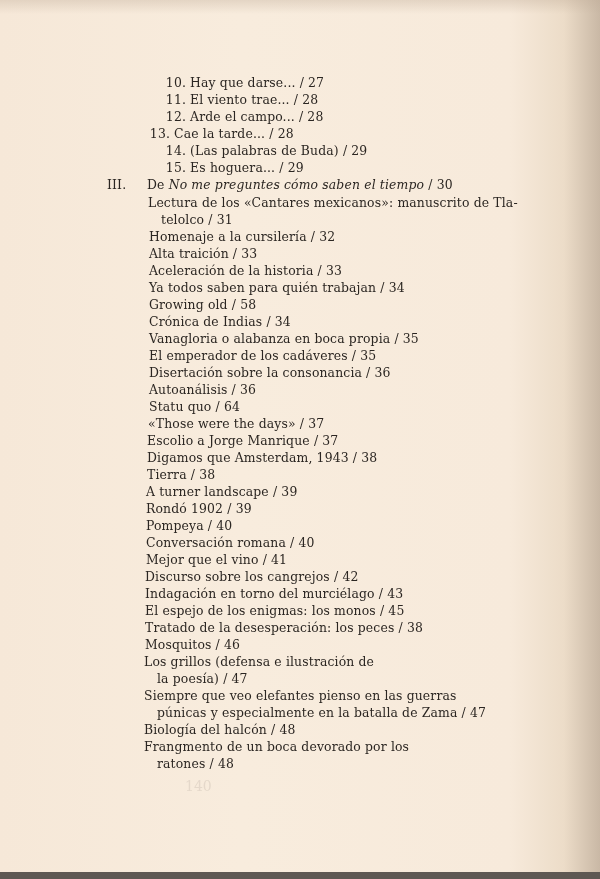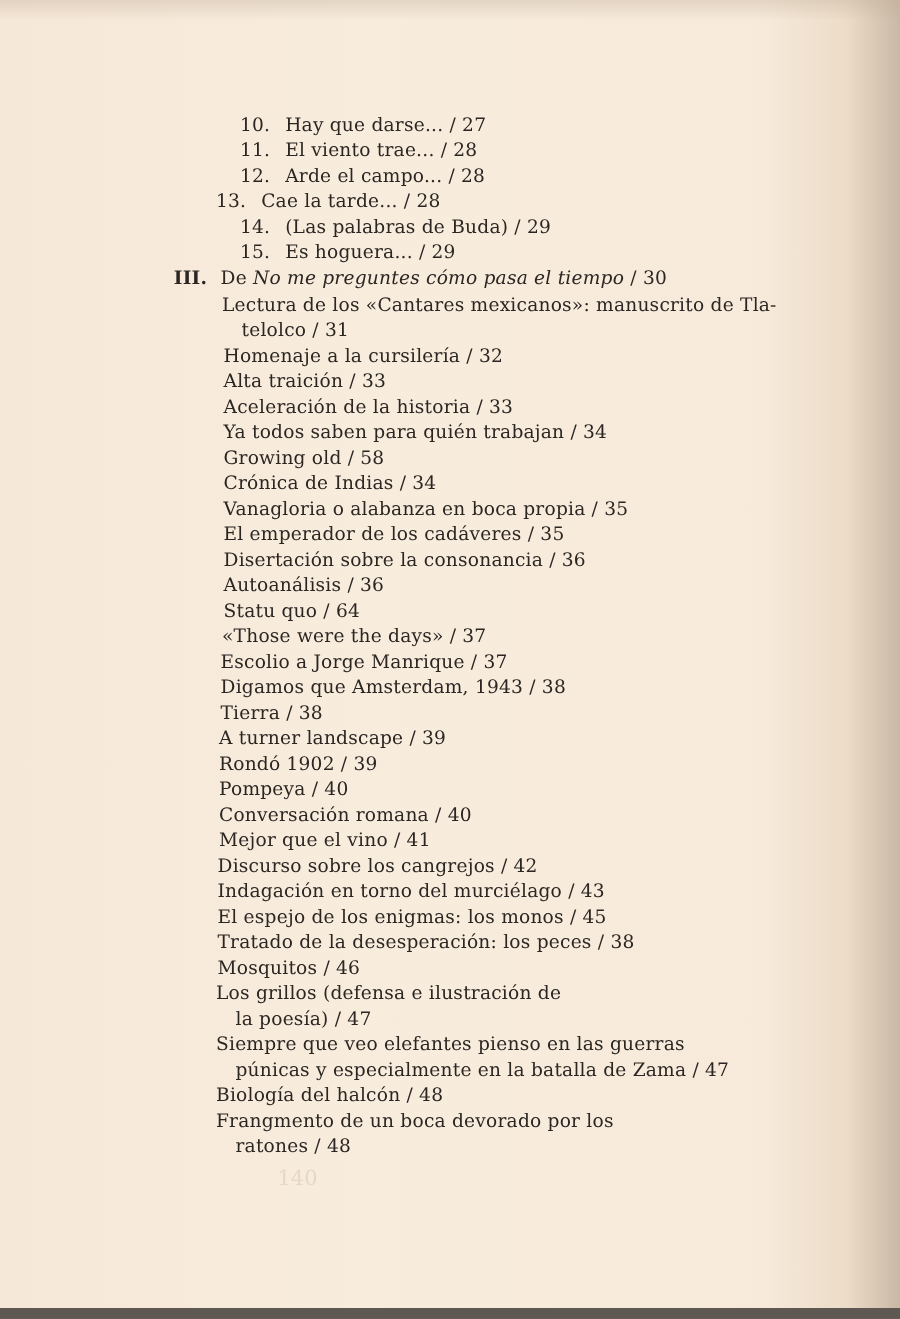--- a/index.html
+++ b/index.html
@@ -20,42 +20,42 @@
     }
     .bottom-edge {
       position: absolute; left: 0; top: 872px; width: 600px; height: 7px;
       background: #5e5853;
     }
     .toc {
       position: absolute; left: 0; top: 0; width: 600px;
       color: #2b2622; font-size: 12.4px; letter-spacing: 0.15px;
     }
     .line { position: absolute; white-space: nowrap; line-height: 17px; }
-    .num { display: inline-block; width: 26px; }
-    .sec { font-weight: bold; display: inline-block; width: 40px; text-align: center; }
+    .num { display: inline-block; width: 26px; text-align: right; }
+    .sec { font-weight: normal; display: inline-block; width: 40px; }
     .it { font-style: italic; }
     .ghost {
       position: absolute; left: 185px; top: 778px;
       color: rgba(120,110,100,0.15); font-size: 14px;
     }
   </style>
 </head>
 <body>
 
 <div class="page">
   <div class="ghost">140</div>
   <div class="toc">
     <div class="line" style="left:160px;top:74px"><span class="num">10.</span> <span>Hay que darse... / 27</span></div>
     <div class="line" style="left:160px;top:91px"><span class="num">11.</span> <span>El viento trae... / 28</span></div>
     <div class="line" style="left:160px;top:108px"><span class="num">12.</span> <span>Arde el campo... / 28</span></div>
     <div class="line" style="left:144px;top:125px"><span class="num">13.</span> <span>Cae la tarde... / 28</span></div>
     <div class="line" style="left:160px;top:142px"><span class="num">14.</span> <span>(Las palabras de Buda) / 29</span></div>
     <div class="line" style="left:160px;top:159px"><span class="num">15.</span> <span>Es hoguera... / 29</span></div>
 
-    <div class="line" style="left:107px;top:176px"><span class="sec">III.</span><span>De</span> <span class="it">No me preguntes cómo pasa el tiempo</span> <span>/ 30</span></div>
+    <div class="line" style="left:107px;top:176px"><span class="sec">III.</span><span>De</span> <span class="it">No me preguntes cómo saben el tiempo</span> <span>/ 30</span></div>
 
     <div class="line" style="left:148px;top:194px">Lectura de los «Cantares mexicanos»: manuscrito de Tla-</div>
     <div class="line" style="left:161px;top:211px">telolco / 31</div>
     <div class="line" style="left:149px;top:228px">Homenaje a la cursilería / 32</div>
     <div class="line" style="left:149px;top:245px">Alta traición / 33</div>
     <div class="line" style="left:149px;top:262px">Aceleración de la historia / 33</div>
     <div class="line" style="left:149px;top:279px">Ya todos saben para quién trabajan / 34</div>
     <div class="line" style="left:149px;top:296px">Growing old / 58</div>
     <div class="line" style="left:149px;top:313px">Crónica de Indias / 34</div>
     <div class="line" style="left:149px;top:330px">Vanagloria o alabanza en boca propia / 35</div>

